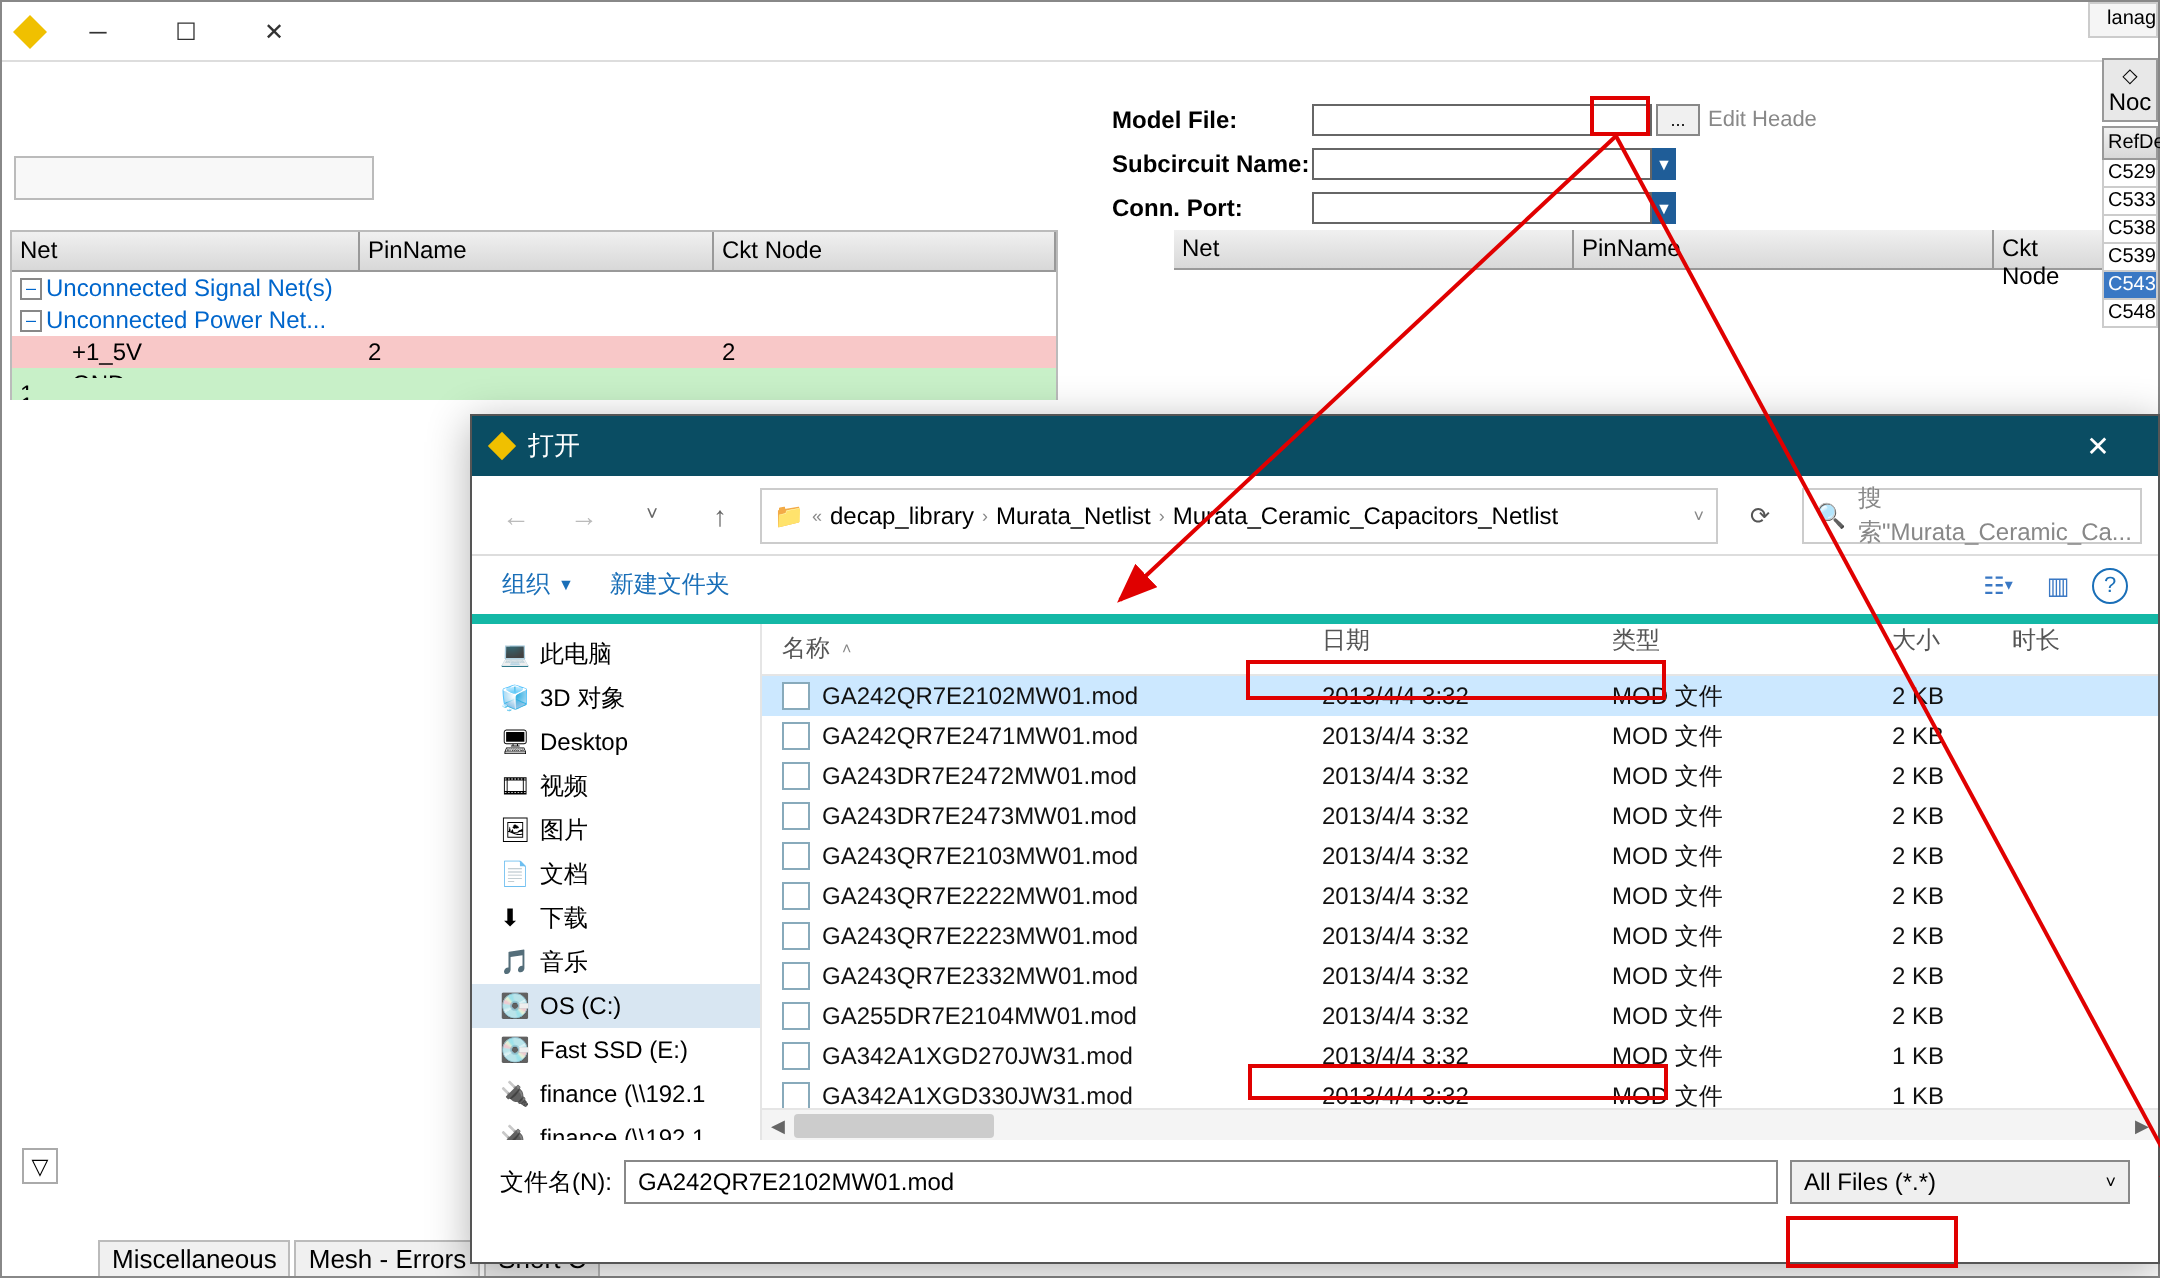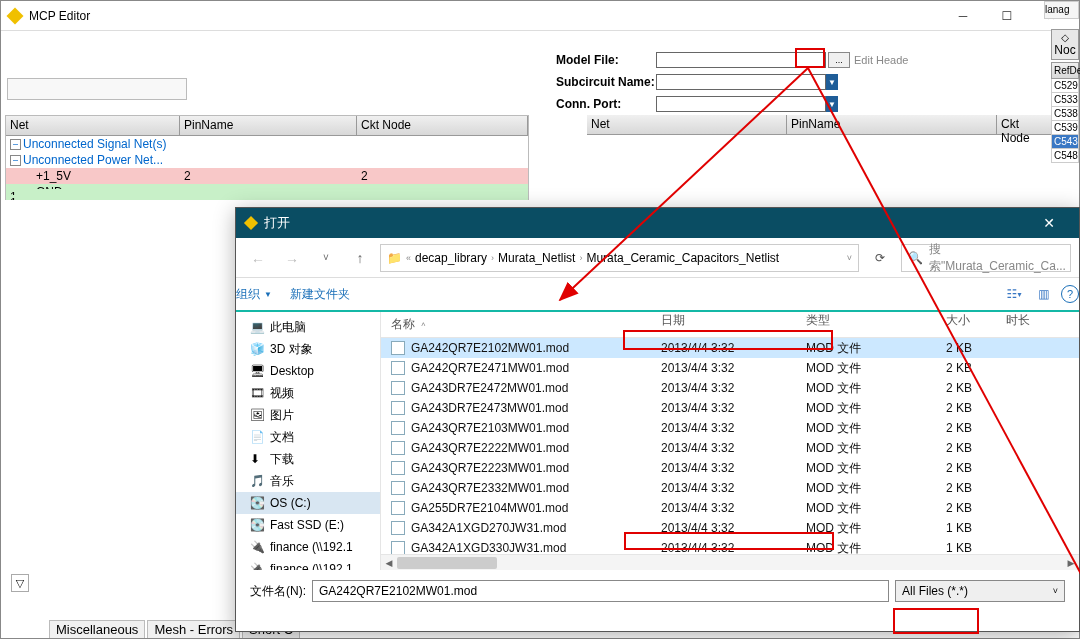--- a/index.html
+++ b/index.html
@@ -35,37 +35,37 @@
 .row-red { background: #f8c8c8; }
 .row-green { background: #c8f0c8; flex-direction: column; }
 
 .right-grid { position: absolute; left: 586px; top: 114px; width: 465px; height: 20px; }
 
 .side-panel { position: absolute; right: 0; top: 28px; width: 28px; height: 200px; }
 .side-tab { background: #e8e8e8; border: 1px solid #999; padding: 2px; font-size: 10px; margin-bottom: 2px; text-align: center; }
 .side-hdr { background: linear-gradient(#f0f0f0,#d8d8d8); border: 1px solid #999; padding: 2px; font-size: 10px; text-align: left; }
 .side-cell { border: 1px solid #ccc; border-top: none; padding: 1px 2px; font-size: 10px; }
 .side-sel { background: #3a78c4; color: #fff; }
-.manag-tab { position: absolute; right: 0; top: 0; width: 35px; height: 18px; background: #f5f5f5; border: 1px solid #ccc; font-size: 10px; text-align: left; padding-top: 2px; }
+.manag-tab { position: absolute; right: 0; top: 0; width: 35px; height: 18px; background: #f5f5f5; border: 1px solid #ccc; font-size: 10px; text-align: right; padding-top: 2px; }
 
 .dialog { position: absolute; left: 235px; top: 207px; width: 845px; height: 425px; background: #fff; border: 1px solid #555; box-shadow: 0 4px 20px rgba(0,0,0,0.3); }
 .dlg-title { height: 30px; background: #0a4d63; color: #fff; display: flex; align-items: center; padding: 0 10px; }
 .dlg-title .diamond { width: 10px; height: 10px; background: #f0c000; transform: rotate(45deg); margin-right: 8px; }
 .dlg-title .t { flex: 1; font-size: 13px; }
 .dlg-title .x { width: 40px; text-align: center; font-size: 14px; }
 
 .dlg-nav { height: 40px; display: flex; align-items: center; padding: 0 8px; border-bottom: 1px solid #ddd; gap: 6px; }
 .nav-arrow { width: 28px; height: 28px; display: flex; align-items: center; justify-content: center; color: #666; font-size: 14px; }
 .nav-arrow.disabled { color: #bbb; }
 .breadcrumb { flex: 1; height: 28px; border: 1px solid #ccc; display: flex; align-items: center; padding: 0 6px; gap: 4px; font-size: 12px; }
 .bc-sep { color: #888; font-size: 9px; }
 .nav-btn { width: 30px; height: 28px; display: flex; align-items: center; justify-content: center; color: #555; }
 .search-box { width: 170px; height: 28px; border: 1px solid #ccc; display: flex; align-items: center; padding: 0 6px; color: #888; gap: 6px; }
 
-.dlg-toolbar { height: 34px; display: flex; align-items: center; padding: 0 0; border-bottom: 2px solid #14b8a6; }
+.dlg-toolbar { height: 34px; display: flex; align-items: center; padding: 0 15px; border-bottom: 5px solid #14b8a6; }
 .dlg-toolbar .btn { color: #1a6fb8; margin-right: 18px; display: flex; align-items: center; gap: 4px; }
 .dlg-toolbar .spacer { flex: 1; }
 .dlg-toolbar .icon-btn { width: 26px; height: 24px; display: flex; align-items: center; justify-content: center; color: #3a78c4; margin-left: 4px; }
 
 .dlg-body { display: flex; height: 258px; }
 .dlg-sidebar { width: 145px; border-right: 1px solid #e5e5e5; overflow: hidden; padding: 4px 0; }
 .sb-item { height: 22px; display: flex; align-items: center; padding: 0 14px; gap: 6px; font-size: 12px; }
 .sb-item.selected { background: #d8e6f2; }
 .sb-icon { width: 14px; height: 14px; display: inline-block; }
 
@@ -100,21 +100,20 @@
 .bottom-tabs { position: absolute; left: 48px; bottom: 0; height: 18px; display: flex; gap: 2px; }
 .bottom-tabs div { border: 1px solid #bbb; border-bottom: none; padding: 1px 6px; background: #f0f0f0; font-size: 13px; }
 .filter-icon { position: absolute; left: 10px; bottom: 46px; width: 18px; height: 18px; border: 1px solid #aaa; display: flex; align-items: center; justify-content: center; font-size: 11px; }
 </style>
 </head>
 <body>
 
 <div class="main-window">
   <div class="main-titlebar">
     <span class="diamond"></span>
-    <span class="title">MCP Editor</span>
     <div class="btns">
       <span class="wbtn">─</span>
       <span class="wbtn">☐</span>
       <span class="wbtn">✕</span>
     </div>
   </div>
 
   <div class="manag-tab">lanag</div>
 
   <div class="form-area">

